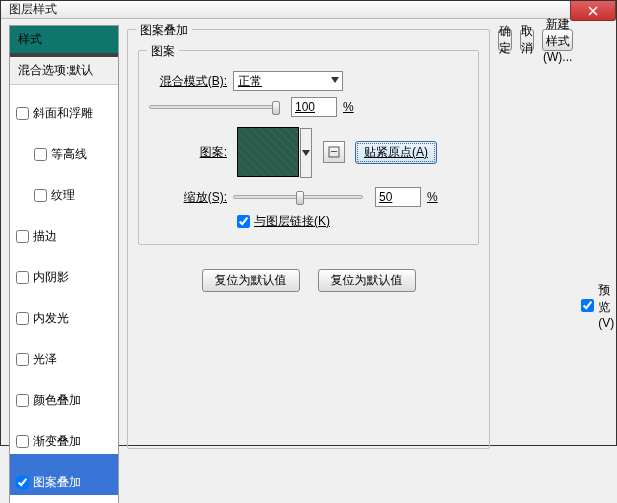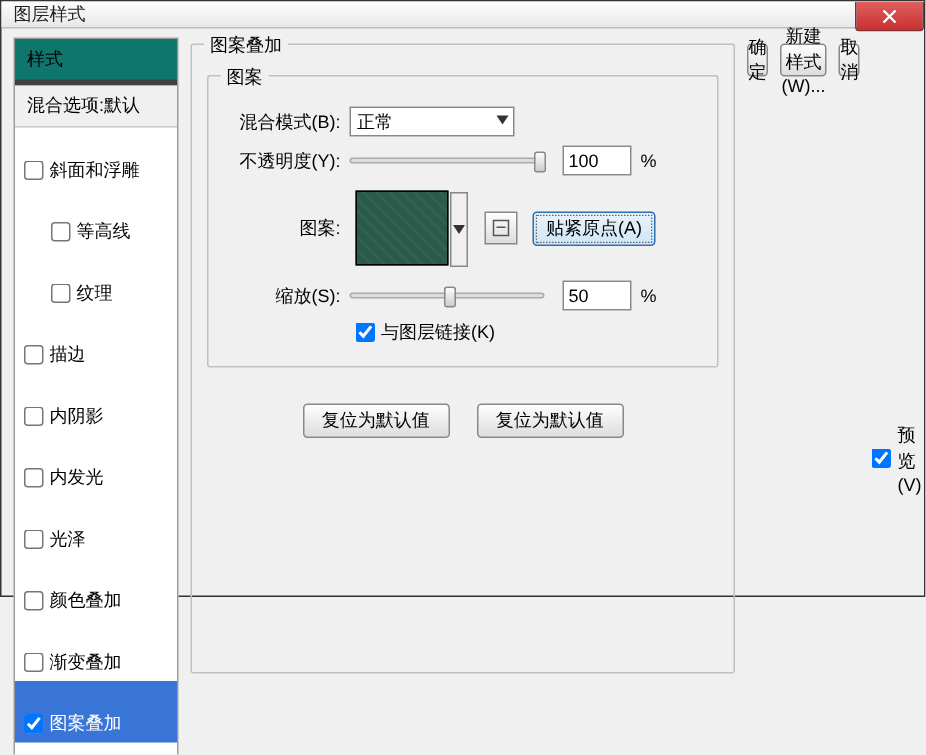--- a/index.html
+++ b/index.html
@@ -1,39 +1,39 @@
 <!DOCTYPE html>
 <html><head>
 <meta charset="utf-8">
 <style>
 * { box-sizing: border-box; margin: 0; padding: 0; font-family: "Microsoft YaHei", Tahoma, sans-serif; font-size: 12px; }
 body { background: #f0f0f0; width: 617px; height: 503px; overflow: hidden; }
 
-.dialog { width: 617px; height: 398px; background: #f0f0f0; border: 1px solid #333; display: flex; flex-direction: column; }
+.dialog { width: 617px; height: 446px; background: #f0f0f0; border: 1px solid #333; display: flex; flex-direction: column; }
 
 .titlebar { height: 28px; background: linear-gradient(#fdfdfd, #e8e8e8); border-bottom: 1px solid #bbb; display: flex; align-items: center; padding: 0 0 0 8px; position: relative; }
 .titlebar-title { color: #222; }
 .close-btn { position: absolute; right: 0; top: 0; width: 46px; height: 20px; background: linear-gradient(#e06060, #c83030); border: 1px solid #803030; border-top: none; border-bottom-left-radius: 3px; border-bottom-right-radius: 3px; display: flex; align-items: center; justify-content: center; color: white; font-weight: bold; cursor: pointer; }
 .close-btn svg { width: 10px; height: 10px; }
 
 .body { flex: 1; display: flex; padding: 6px 10px 10px 8px; gap: 8px; position: relative; }
 
 .left-panel { width: 110px; border: 1px solid #999; background: #fff; }
 .left-header { padding: 5px 8px; border-bottom: 4px solid #404040; background: #0f766e; }
 .left-subhead { padding: 5px 8px; border-bottom: 1px solid #ccc; background: #f0f0f0; }
 .style-list { }
 .style-item { padding: 20px 6px 4px 6px; display: flex; align-items: center; gap: 4px; }
 .style-item.active { background: #3975d7; color: #fff; }
 .style-item input[type=checkbox] { width: 13px; height: 13px; }
 .style-item.indent { padding-left: 24px; }
 
 .mid-panel { flex: 1; position: relative; }
 .groupbox { border: 1px solid #c0c0c0; border-radius: 2px; padding: 12px 10px 10px 10px; position: relative; margin-top: 4px; }
 .groupbox .legend { position: absolute; top: -8px; left: 8px; background: #f0f0f0; padding: 0 4px; }
-.inner-group { border: 1px solid #c0c0c0; border-radius: 2px; padding: 14px 10px 14px 10px; position: relative; margin-top: 8px; }
+.inner-group { border: 1px solid #c0c0c0; border-radius: 2px; padding: 14px 10px 14px 10px; position: relative; margin-top: 8px; text-decoration: underline; }
 .inner-group .legend { position: absolute; top: -8px; left: 8px; background: #f0f0f0; padding: 0 4px; }
 
 .row { display: flex; align-items: center; margin: 6px 0; gap: 6px; }
 .lbl { width: 78px; text-align: right; }
 .select { width: 110px; height: 20px; border: 1px solid #888; background: #fff; display: flex; align-items: center; padding: 0 4px; position: relative; }
 .select .caret { position: absolute; right: 3px; top: 5px; width: 0; height: 0; border-left: 4px solid transparent; border-right: 4px solid transparent; border-top: 6px solid #333; }
 
 .slider { width: 130px; height: 4px; background: #ddd; border: 1px solid #aaa; border-radius: 2px; position: relative; margin-right: 6px; }
 .slider .thumb { position: absolute; top: -5px; width: 8px; height: 14px; background: linear-gradient(#fefefe,#ccc); border: 1px solid #888; border-radius: 2px; }
 .numbox { width: 46px; height: 20px; border: 1px solid #888; background: #fff; padding: 1px 3px; }
@@ -138,21 +138,20 @@
 
           <div class="row">
             <span class="lbl">混合模式(B):</span>
             <div class="select">
               <span>正常</span>
               <span class="caret"></span>
             </div>
           </div>
 
           <div class="row">
-            <span class="lbl">不透明度(Y):</span>
             <div class="slider">
                 <div class="thumb" style="left:122px;"></div>
               </div>
             <input class="numbox" value="100" style="">
             <span>%</span>
           </div>
 
           <div class="pattern-row">
             <span class="lbl">图案:</span>
             <div style="position:relative; margin-right:14px;">
@@ -188,22 +187,22 @@
 
         <div class="btn-row">
           <button class="std-btn">复位为默认值</button>
           <button class="std-btn">复位为默认值</button>
         </div>
       </div>
     </div>
 
     <div class="right-panel">
       <button class="right-btn">确定</button>
+      <button class="right-btn">取消</button>
       <button class="right-btn">新建样式(W)...</button>
-      <button class="right-btn">取消</button>
       <div class="preview-chk">
         <input type="checkbox" checked="" style="">
         <span>预览(V)</span>
       </div>
       <div class="preview-box">
         <div class="preview-inner"></div>
       </div>
     </div>
 
     <div class="resize-grip"></div>

